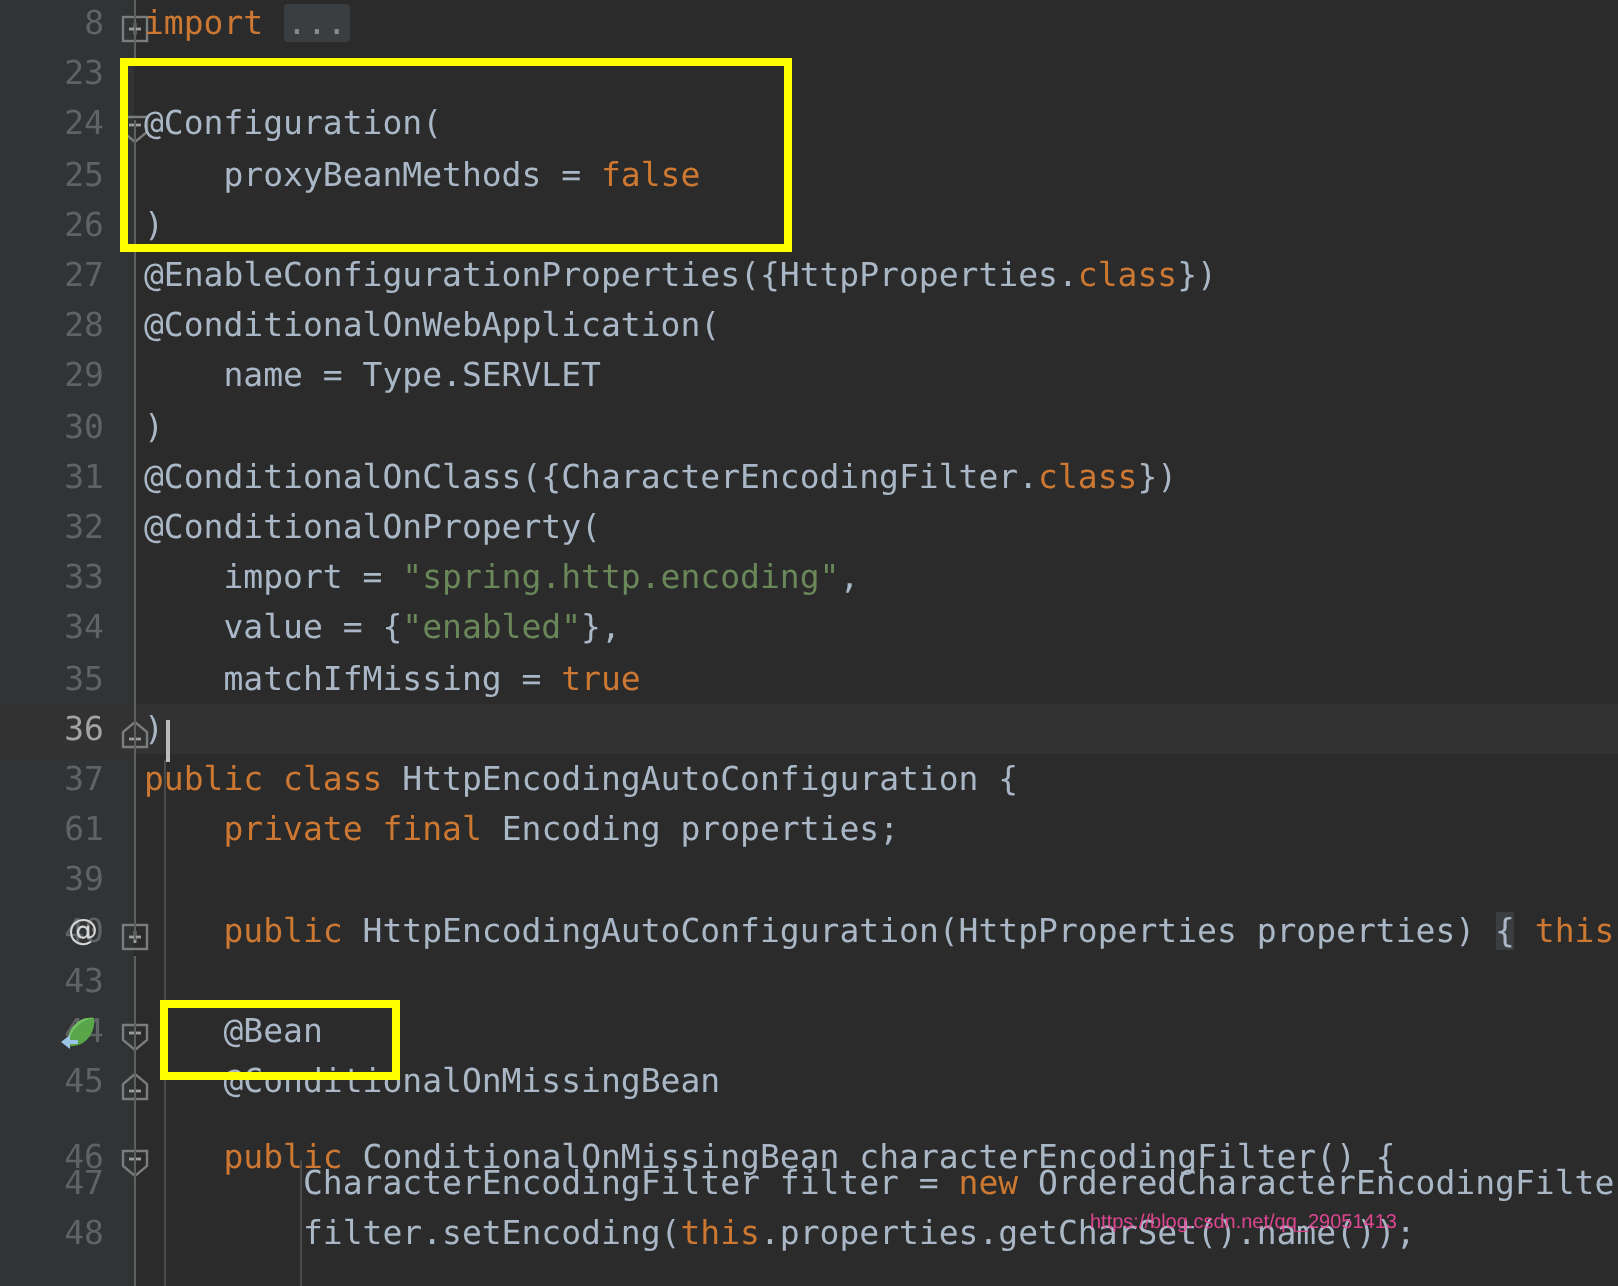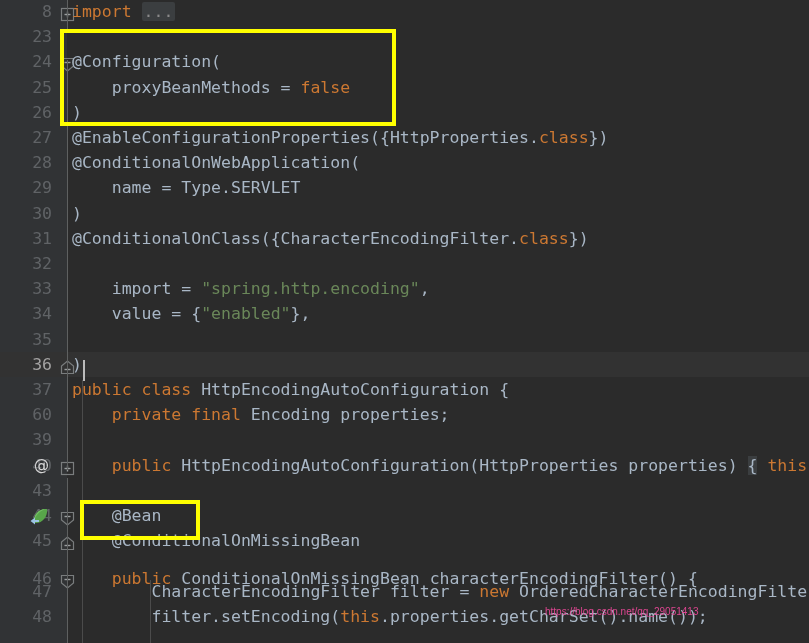--- a/index.html
+++ b/index.html
@@ -166,30 +166,30 @@
             <path d="M1.5 1.5 H13.5 V9 L7.5 14 L1.5 9 Z" fill="none" stroke="#7a7d7e" stroke-width="1.2"></path>
             <line x1="4.5" y1="5.5" x2="10.5" y2="5.5" stroke="#9a9d9e" stroke-width="1.4"></line>
           </svg></span><div class="code"><span class="ident">@Configuration(</span></div></div>
       <div class="row" style="top: 74.6px;"><div class="ln">25</div><div class="code"><span class="ident">    proxyBeanMethods = </span><span class="kw">false</span></div></div>
       <div class="row" style="top: 99.8px;"><div class="ln">26</div><div class="code"><span class="ident">)</span></div></div>
       <div class="row" style="top: 125px;"><div class="ln">27</div><div class="code"><span class="ident">@EnableConfigurationProperties({HttpProperties.</span><span class="kw">class</span><span class="ident">})</span></div></div>
       <div class="row" style="top: 150.2px;"><div class="ln">28</div><div class="code"><span class="ident">@ConditionalOnWebApplication(</span></div></div>
       <div class="row" style="top: 175.4px;"><div class="ln">29</div><div class="code"><span class="ident">    name = Type.SERVLET</span></div></div>
       <div class="row" style="top: 200.6px;"><div class="ln">30</div><div class="code"><span class="ident">)</span></div></div>
       <div class="row" style="top: 225.8px;"><div class="ln">31</div><div class="code"><span class="ident">@ConditionalOnClass({CharacterEncodingFilter.</span><span class="kw">class</span><span class="ident">})</span></div></div>
-      <div class="row" style="top: 251px;"><div class="ln">32</div></div>
+      <div class="row" style="top: 251px;"><div class="ln">32</div><div class="code"><span class="ident">@ConditionalOnProperty(</span></div></div>
       <div class="row" style="top: 276.2px;"><div class="ln">33</div><div class="code"><span class="ident">    import = </span><span class="str">"spring.http.encoding"</span><span class="ident">,</span></div></div>
       <div class="row" style="top: 301.4px;"><div class="ln">34</div><div class="code"><span class="ident">    value = {</span><span class="str">"enabled"</span><span class="ident">},</span></div></div>
-      <div class="row" style="top: 326.6px;"><div class="ln">35</div></div>
+      <div class="row" style="top: 326.6px;"><div class="ln">35</div><div class="code"><span class="ident">    matchIfMissing = </span><span class="kw">true</span></div></div>
       <div class="row active" style="top: 351.8px;"><div class="row-bg"></div><div class="ln">36</div><span class="fold-marker" style="top: 5px;"><svg width="15" height="15" viewBox="0 0 15 15">
             <path d="M1.5 13.5 H13.5 V6 L7.5 1 L1.5 6 Z" fill="none" stroke="#7a7d7e" stroke-width="1.2"></path>
             <line x1="4.5" y1="9.5" x2="10.5" y2="9.5" stroke="#9a9d9e" stroke-width="1.4"></line>
           </svg></span><div class="code"><span class="ident">)</span></div></div>
       <div class="row" style="top: 377px;"><div class="ln">37</div><div class="code"><span class="kw">public</span><span class="ident"> </span><span class="kw">class</span><span class="ident"> HttpEncodingAutoConfiguration {</span></div></div>
-      <div class="row" style="top: 402.2px;"><div class="ln">60</div><div class="code"><span class="ident">    </span><span class="kw">private</span><span class="ident"> </span><span class="kw">final</span><span class="ident"> Encoding properties;</span></div></div>
+      <div class="row" style="top: 402.2px;"><div class="ln">61</div><div class="code"><span class="ident">    </span><span class="kw">private</span><span class="ident"> </span><span class="kw">final</span><span class="ident"> Encoding properties;</span></div></div>
       <div class="row" style="top: 427.4px;"><div class="ln">39</div><div class="code"></div></div>
       <div class="row" style="top: 452.6px;"><div class="ln">40</div><span class="at-glyph">@</span><span class="fold-marker" style="top: 5px;"><svg width="15" height="15" viewBox="0 0 15 15">
             <rect x="1.5" y="1.5" width="12" height="12" fill="none" stroke="#7a7d7e" stroke-width="1.2"></rect>
             <line x1="4.5" y1="7.5" x2="10.5" y2="7.5" stroke="#9a9d9e" stroke-width="1.4"></line>
             <line x1="7.5" y1="4.5" x2="7.5" y2="10.5" stroke="#9a9d9e" stroke-width="1.4"></line>
           </svg></span><div class="code"><span class="ident">    </span><span class="kw">public</span><span class="ident"> HttpEncodingAutoConfiguration(HttpProperties properties) </span><span class="brace-hl">{</span><span class="ident"> </span><span class="kw">this</span></div></div>
       <div class="row" style="top: 477.8px;"><div class="ln">43</div><div class="code"></div></div>
       <div class="row" style="top: 503px;"><div class="ln">44</div><span class="bean-icon" style="top: 2px;"><svg width="22" height="22" viewBox="0 0 22 22">
             <path d="M19 4 C20 12 14 19 6 18 C5 10 11 3 19 4 Z" fill="#58a54a"></path>
             <path d="M19 4 C12 5 7 10 6 18 C5 10 11 3 19 4 Z" fill="#74c164"></path>

